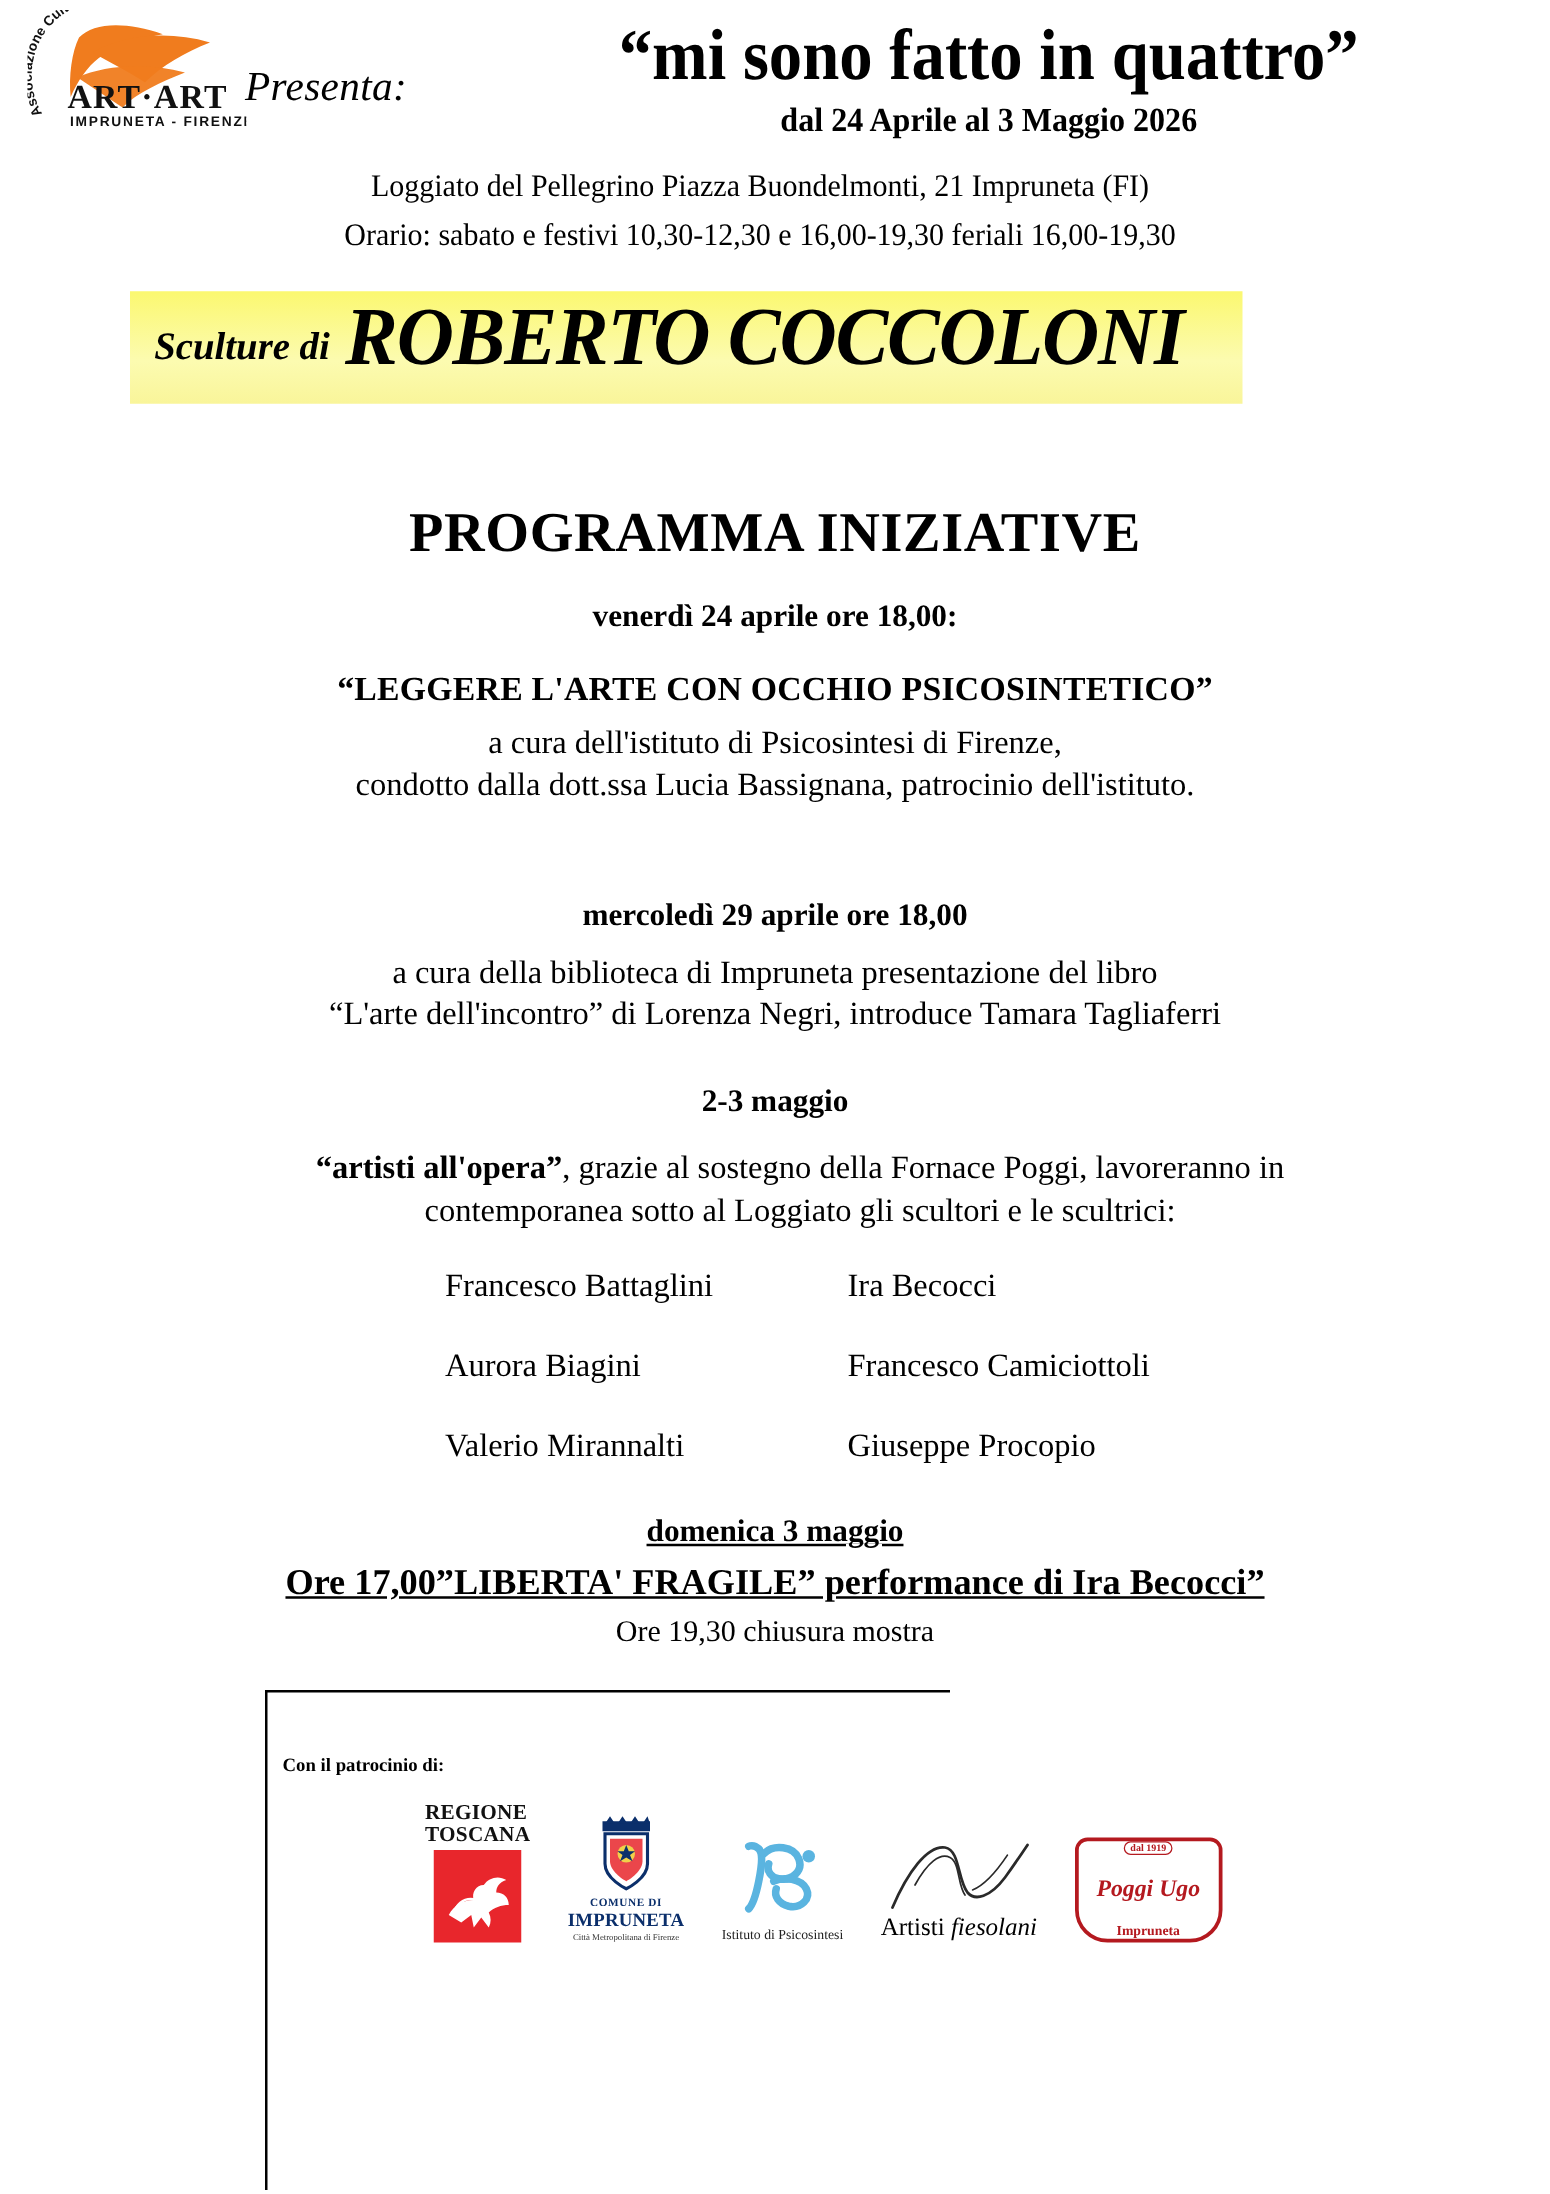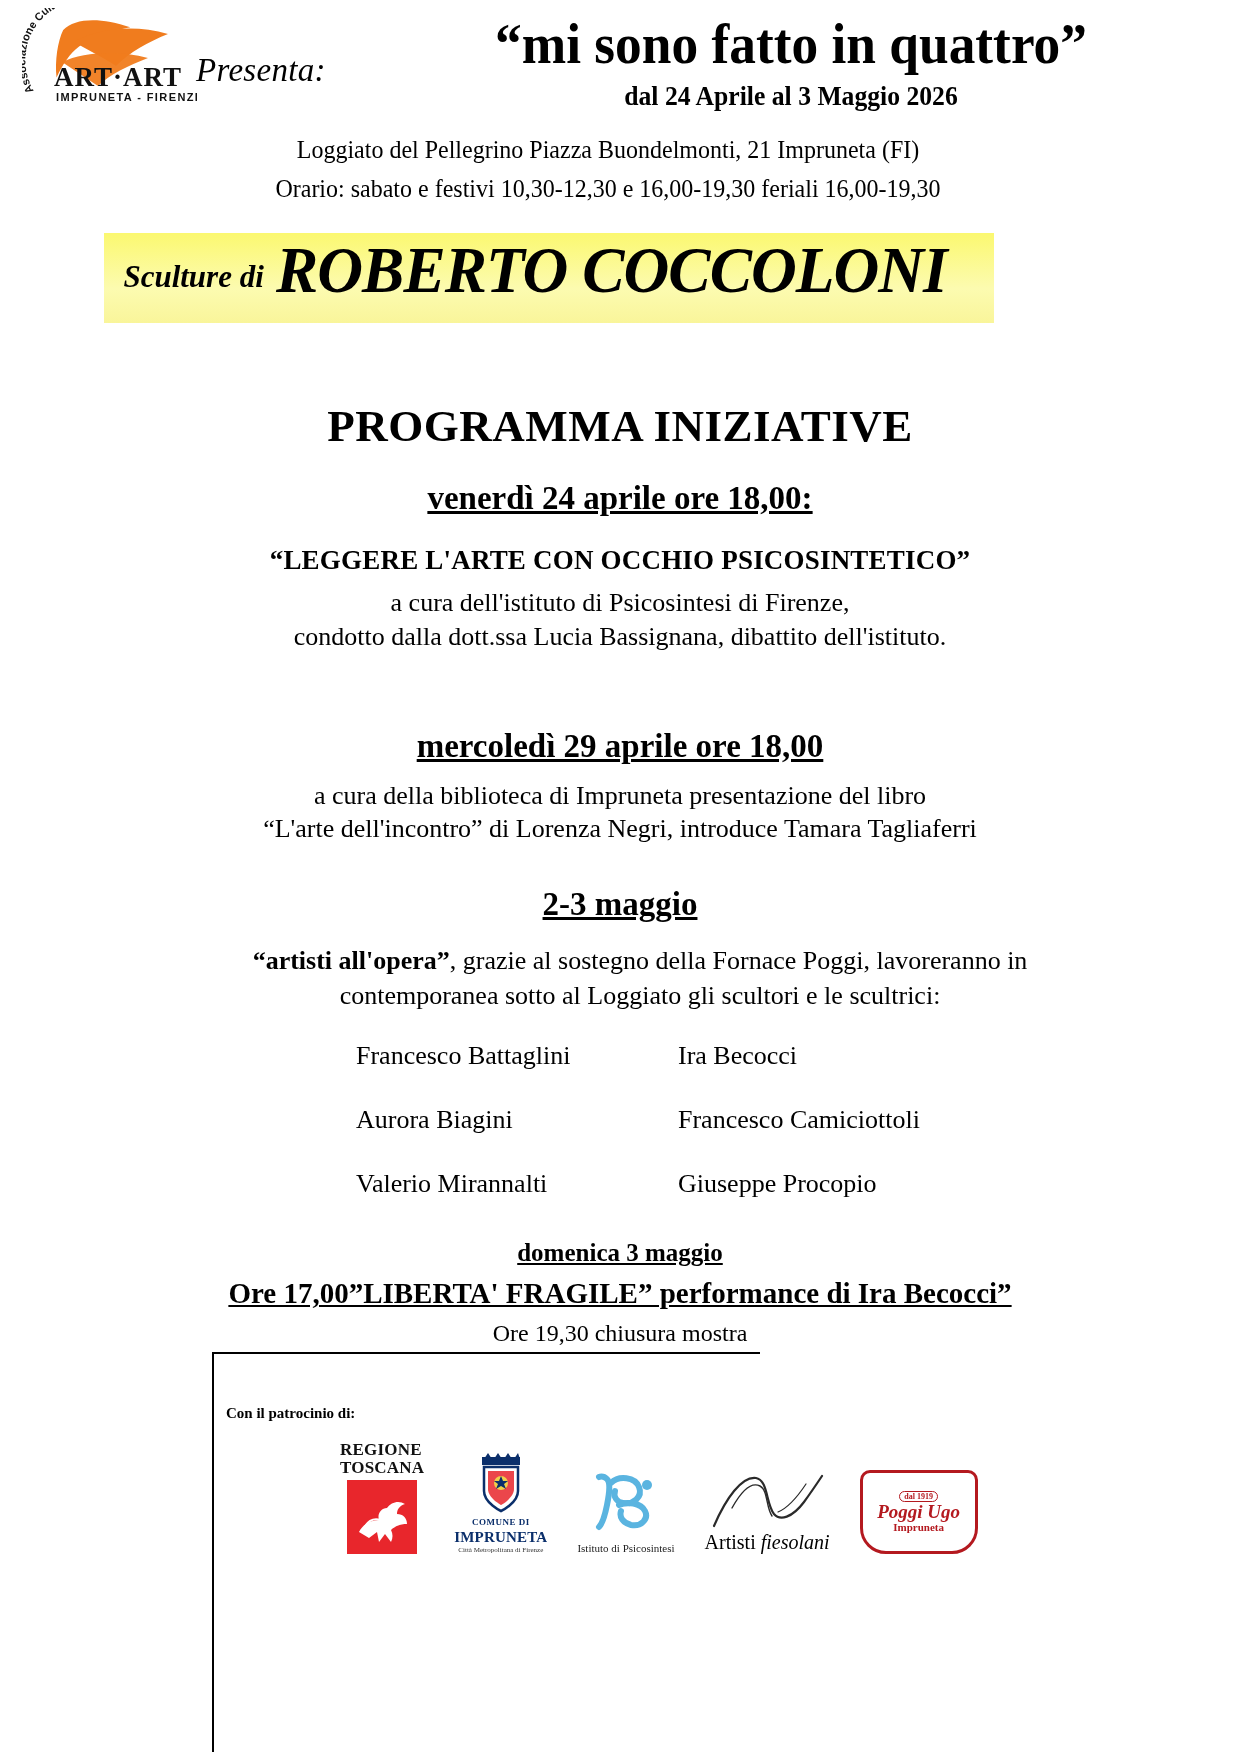--- a/index.html
+++ b/index.html
@@ -68,21 +68,21 @@
 
   
   .programma{
     position:absolute;left:0;right:0;top:400px;text-align:center;
     font-size:45px;font-weight:700;letter-spacing:.5px;
   }
 
   .body-block{position:absolute;left:0;right:0;top:480px;text-align:center;}
   .evt{margin:0;}
   .when{
-    font-size:33px;font-weight:700;text-decoration:underline;
+    font-size:25px;font-weight:700;
     display:inline-block;
   }
   .evt-title-caps{
     font-size:27px;font-weight:700;font-variant:small-caps;
     letter-spacing:.2px;
   }
   .evt-title-big{
     font-size:38px;font-weight:700;letter-spacing:.3px;
   }
   .evt-line{font-size:26px;font-weight:400;line-height:1.3;}
@@ -136,21 +136,21 @@
 
   
   .ps-text{font-size:11px;font-weight:400;text-align:center;color:#222;margin-top:3px;}
 
   
   .af-text{font-size:20px;text-align:left;margin-top:1px;}
   .af-text i{font-style:italic;}
 
   
   .pu-box{width:112px;height:78px;border:3px solid #b4191f;border-radius:10px 10px 26px 26px;
-          display:flex;flex-direction:column;align-items:center;justify-content:center;background:#fff;}
+          display:flex;flex-direction:column;align-items:center;justify-content:space-between;background:#fff;}
   .pu-top{font-size:8px;color:#b4191f;font-weight:700;border:1px solid #b4191f;border-radius:6px;padding:0 4px;}
   .pu-main{font-size:19px;color:#b4191f;font-weight:700;font-style:italic;line-height:1.05;}
   .pu-sub{font-size:11px;color:#b4191f;font-weight:700;}
 </style>
 </head>
 <body>
 
 <div class="page">
 
   <div class="header">
@@ -191,21 +191,21 @@
   <div class="programma">PROGRAMMA INIZIATIVE</div>
 
   <div class="body-block">
 
     <div class="evt">
       <span class="when">venerdì 24 aprile ore 18,00:</span>
       <div class="sp-28"></div>
       <div class="evt-title-caps">“LEGGERE L'ARTE CON OCCHIO PSICOSINTETICO”</div>
       <div class="sp-10"></div>
       <div class="evt-line">a cura dell'istituto di Psicosintesi di Firenze,</div>
-      <div class="evt-line">condotto dalla dott.ssa Lucia Bassignana, dibattito dell'istituto.</div>
+      <div class="evt-line">condotto dalla dott.ssa Lucia Bassignana, patrocinio dell'istituto.</div>
     </div>
 
     <div class="sp-40"></div>
 
 
     <div class="sp-34"></div>
 
     <div class="evt">
       <span class="when">mercoledì 29 aprile ore 18,00</span>
       <div class="sp-14"></div>

